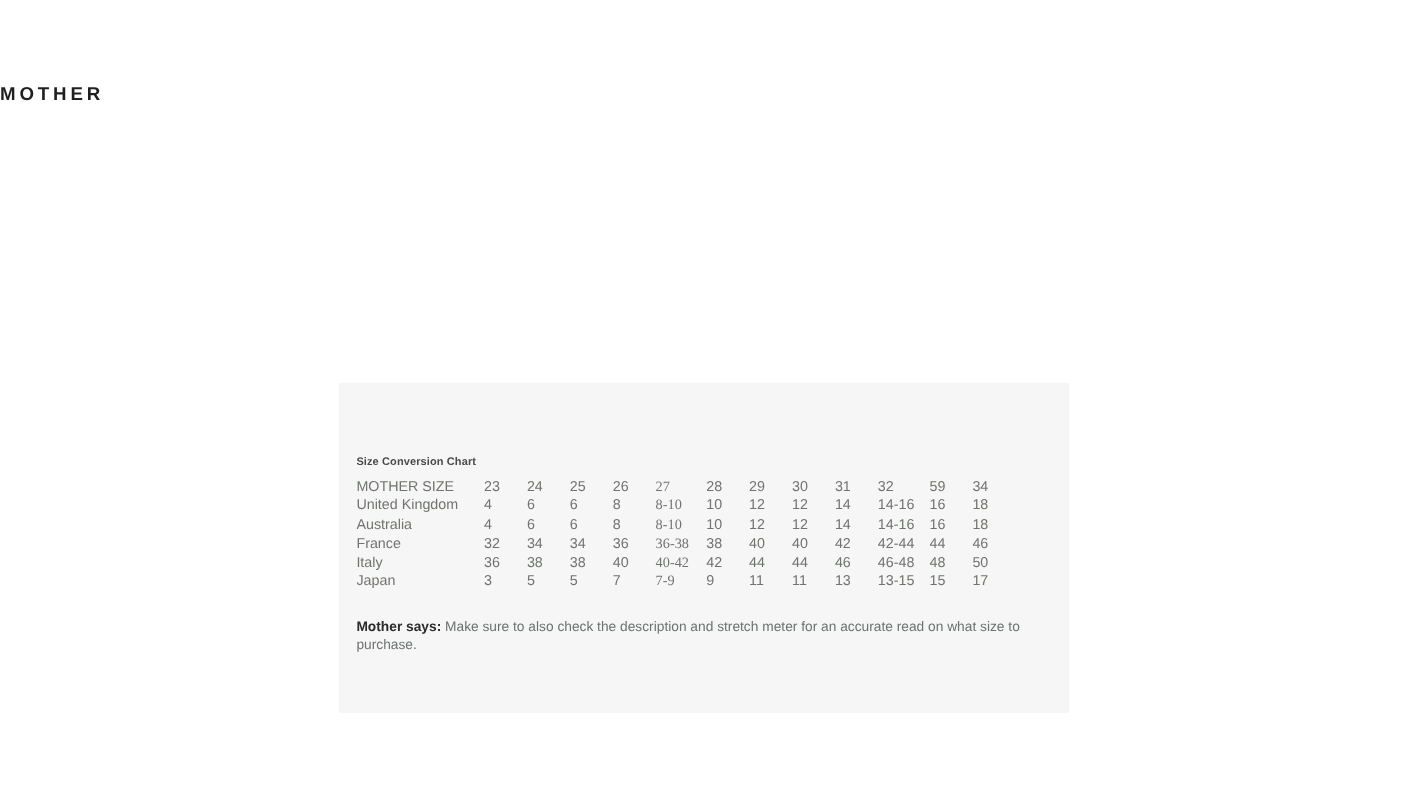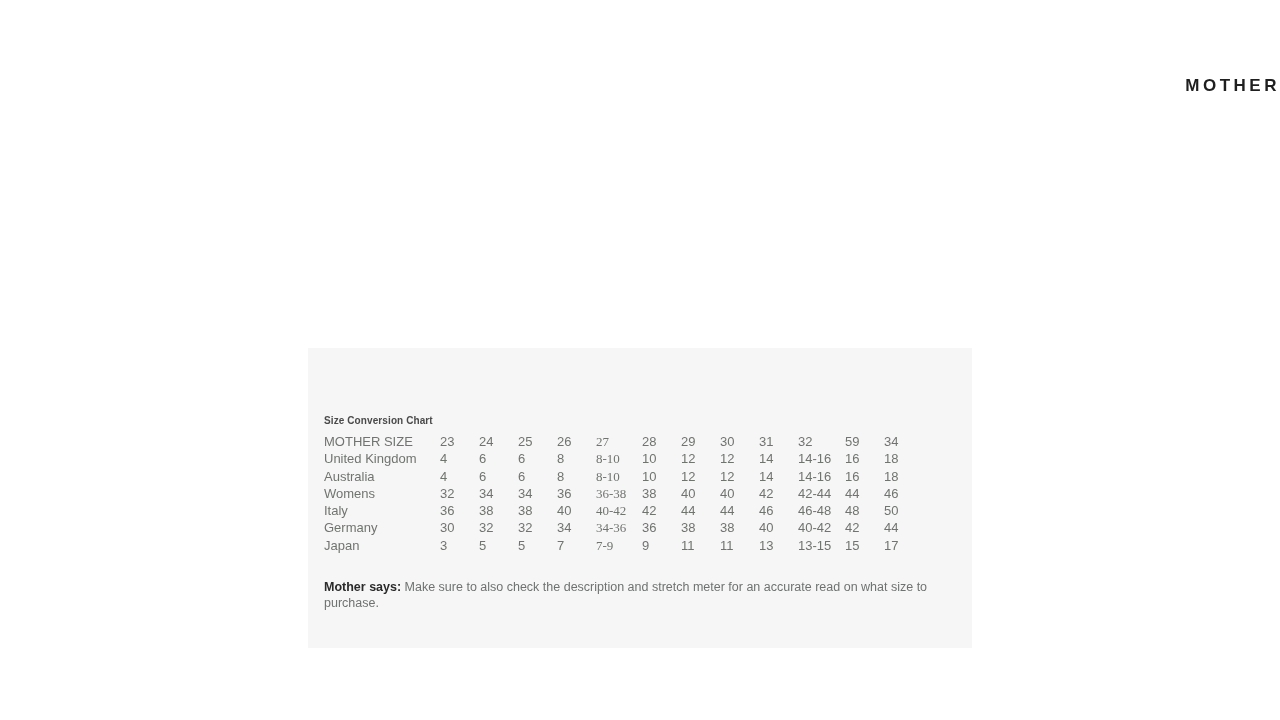--- a/index.html
+++ b/index.html
@@ -10,21 +10,21 @@
     height: 720px;
     background: #ffffff;
     font-family: "Liberation Sans", sans-serif;
     overflow: hidden;
   }
   .logo {
     position: absolute;
     top: 76px;
     left: 0;
     right: 0;
-    text-align: right;
+    text-align: left;
     font-size: 17px;
     font-weight: 600;
     letter-spacing: 3.5px;
     color: #1f1f1f;
   }
   .panel {
     position: absolute;
     left: 308px;
     top: 348px;
     width: 664px;
@@ -128,21 +128,21 @@
             <td>8-10</td>
             <td>10</td>
             <td>12</td>
             <td>12</td>
             <td>14</td>
             <td>14-16</td>
             <td>16</td>
             <td>18</td>
           </tr>
           <tr>
-            <td class="row-label">Womens</td>
+            <td class="row-label">France</td>
             <td>32</td>
             <td>34</td>
             <td>34</td>
             <td>36</td>
             <td>36-38</td>
             <td>38</td>
             <td>40</td>
             <td>40</td>
             <td>42</td>
             <td>42-44</td>
@@ -158,35 +158,20 @@
             <td>40-42</td>
             <td>42</td>
             <td>44</td>
             <td>44</td>
             <td>46</td>
             <td>46-48</td>
             <td>48</td>
             <td>50</td>
           </tr>
           <tr>
-            <td class="row-label">Germany</td>
-            <td>30</td>
-            <td>32</td>
-            <td>32</td>
-            <td>34</td>
-            <td>34-36</td>
-            <td>36</td>
-            <td>38</td>
-            <td>38</td>
-            <td>40</td>
-            <td>40-42</td>
-            <td>42</td>
-            <td>44</td>
-          </tr>
-          <tr>
             <td class="row-label">Japan</td>
             <td>3</td>
             <td>5</td>
             <td>5</td>
             <td>7</td>
             <td>7-9</td>
             <td>9</td>
             <td>11</td>
             <td>11</td>
             <td>13</td>

